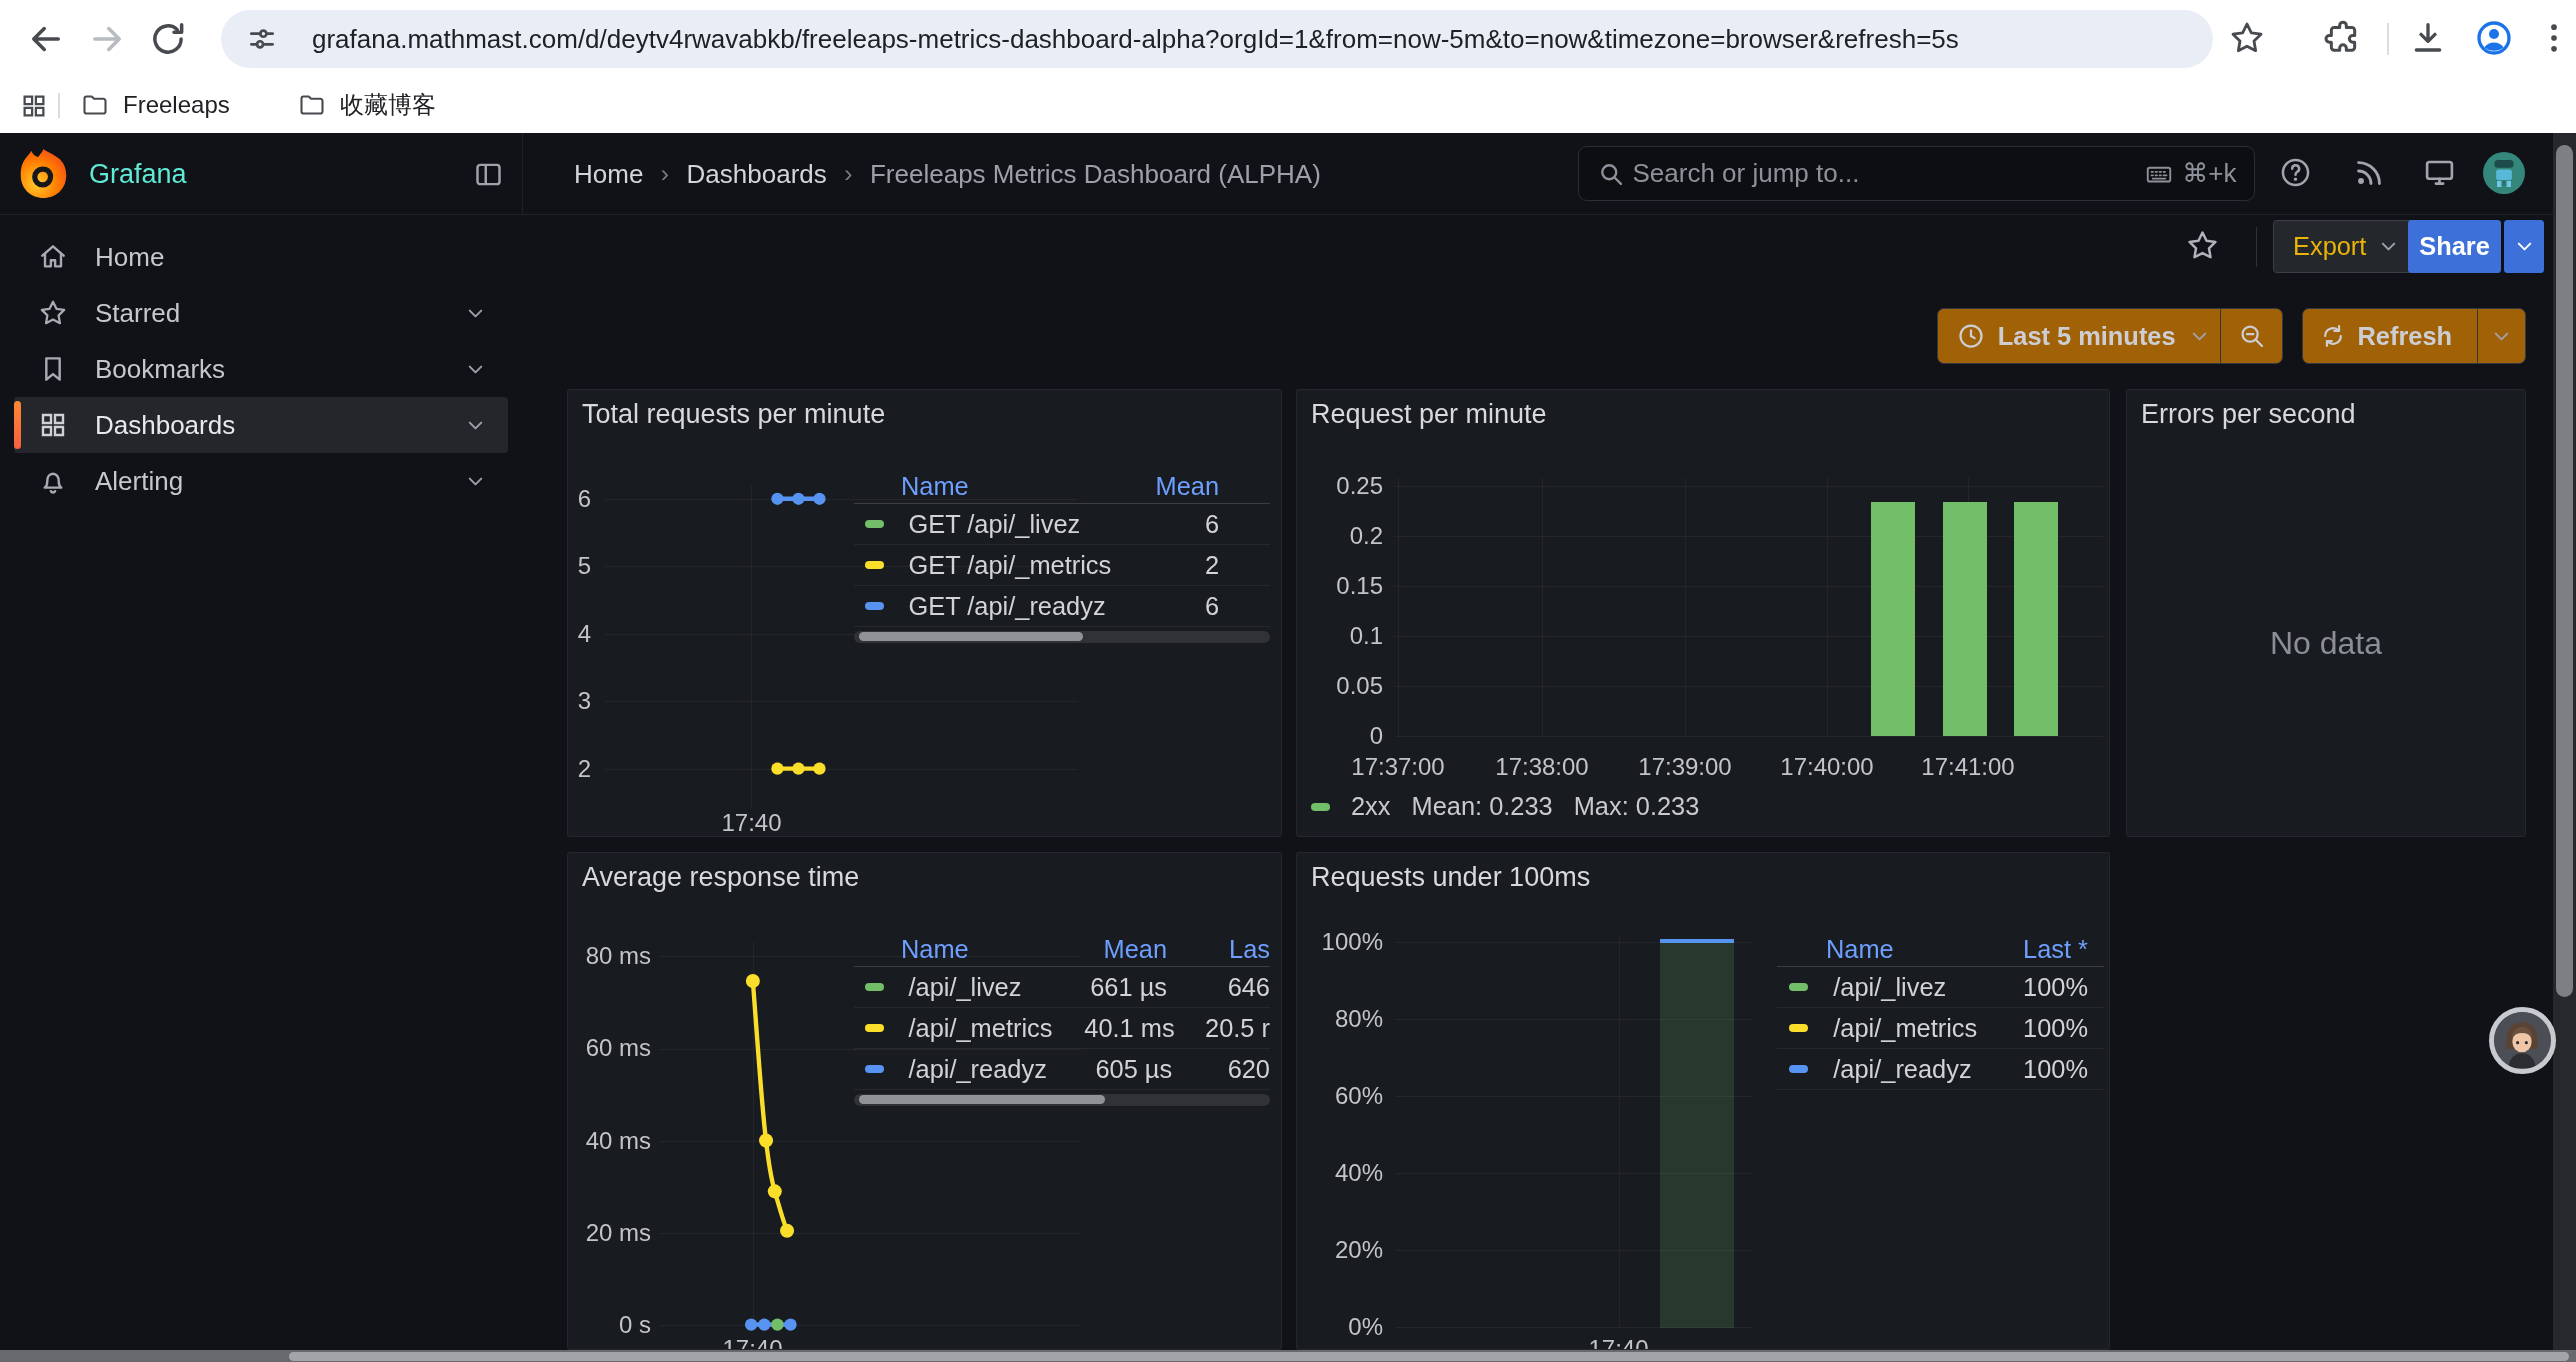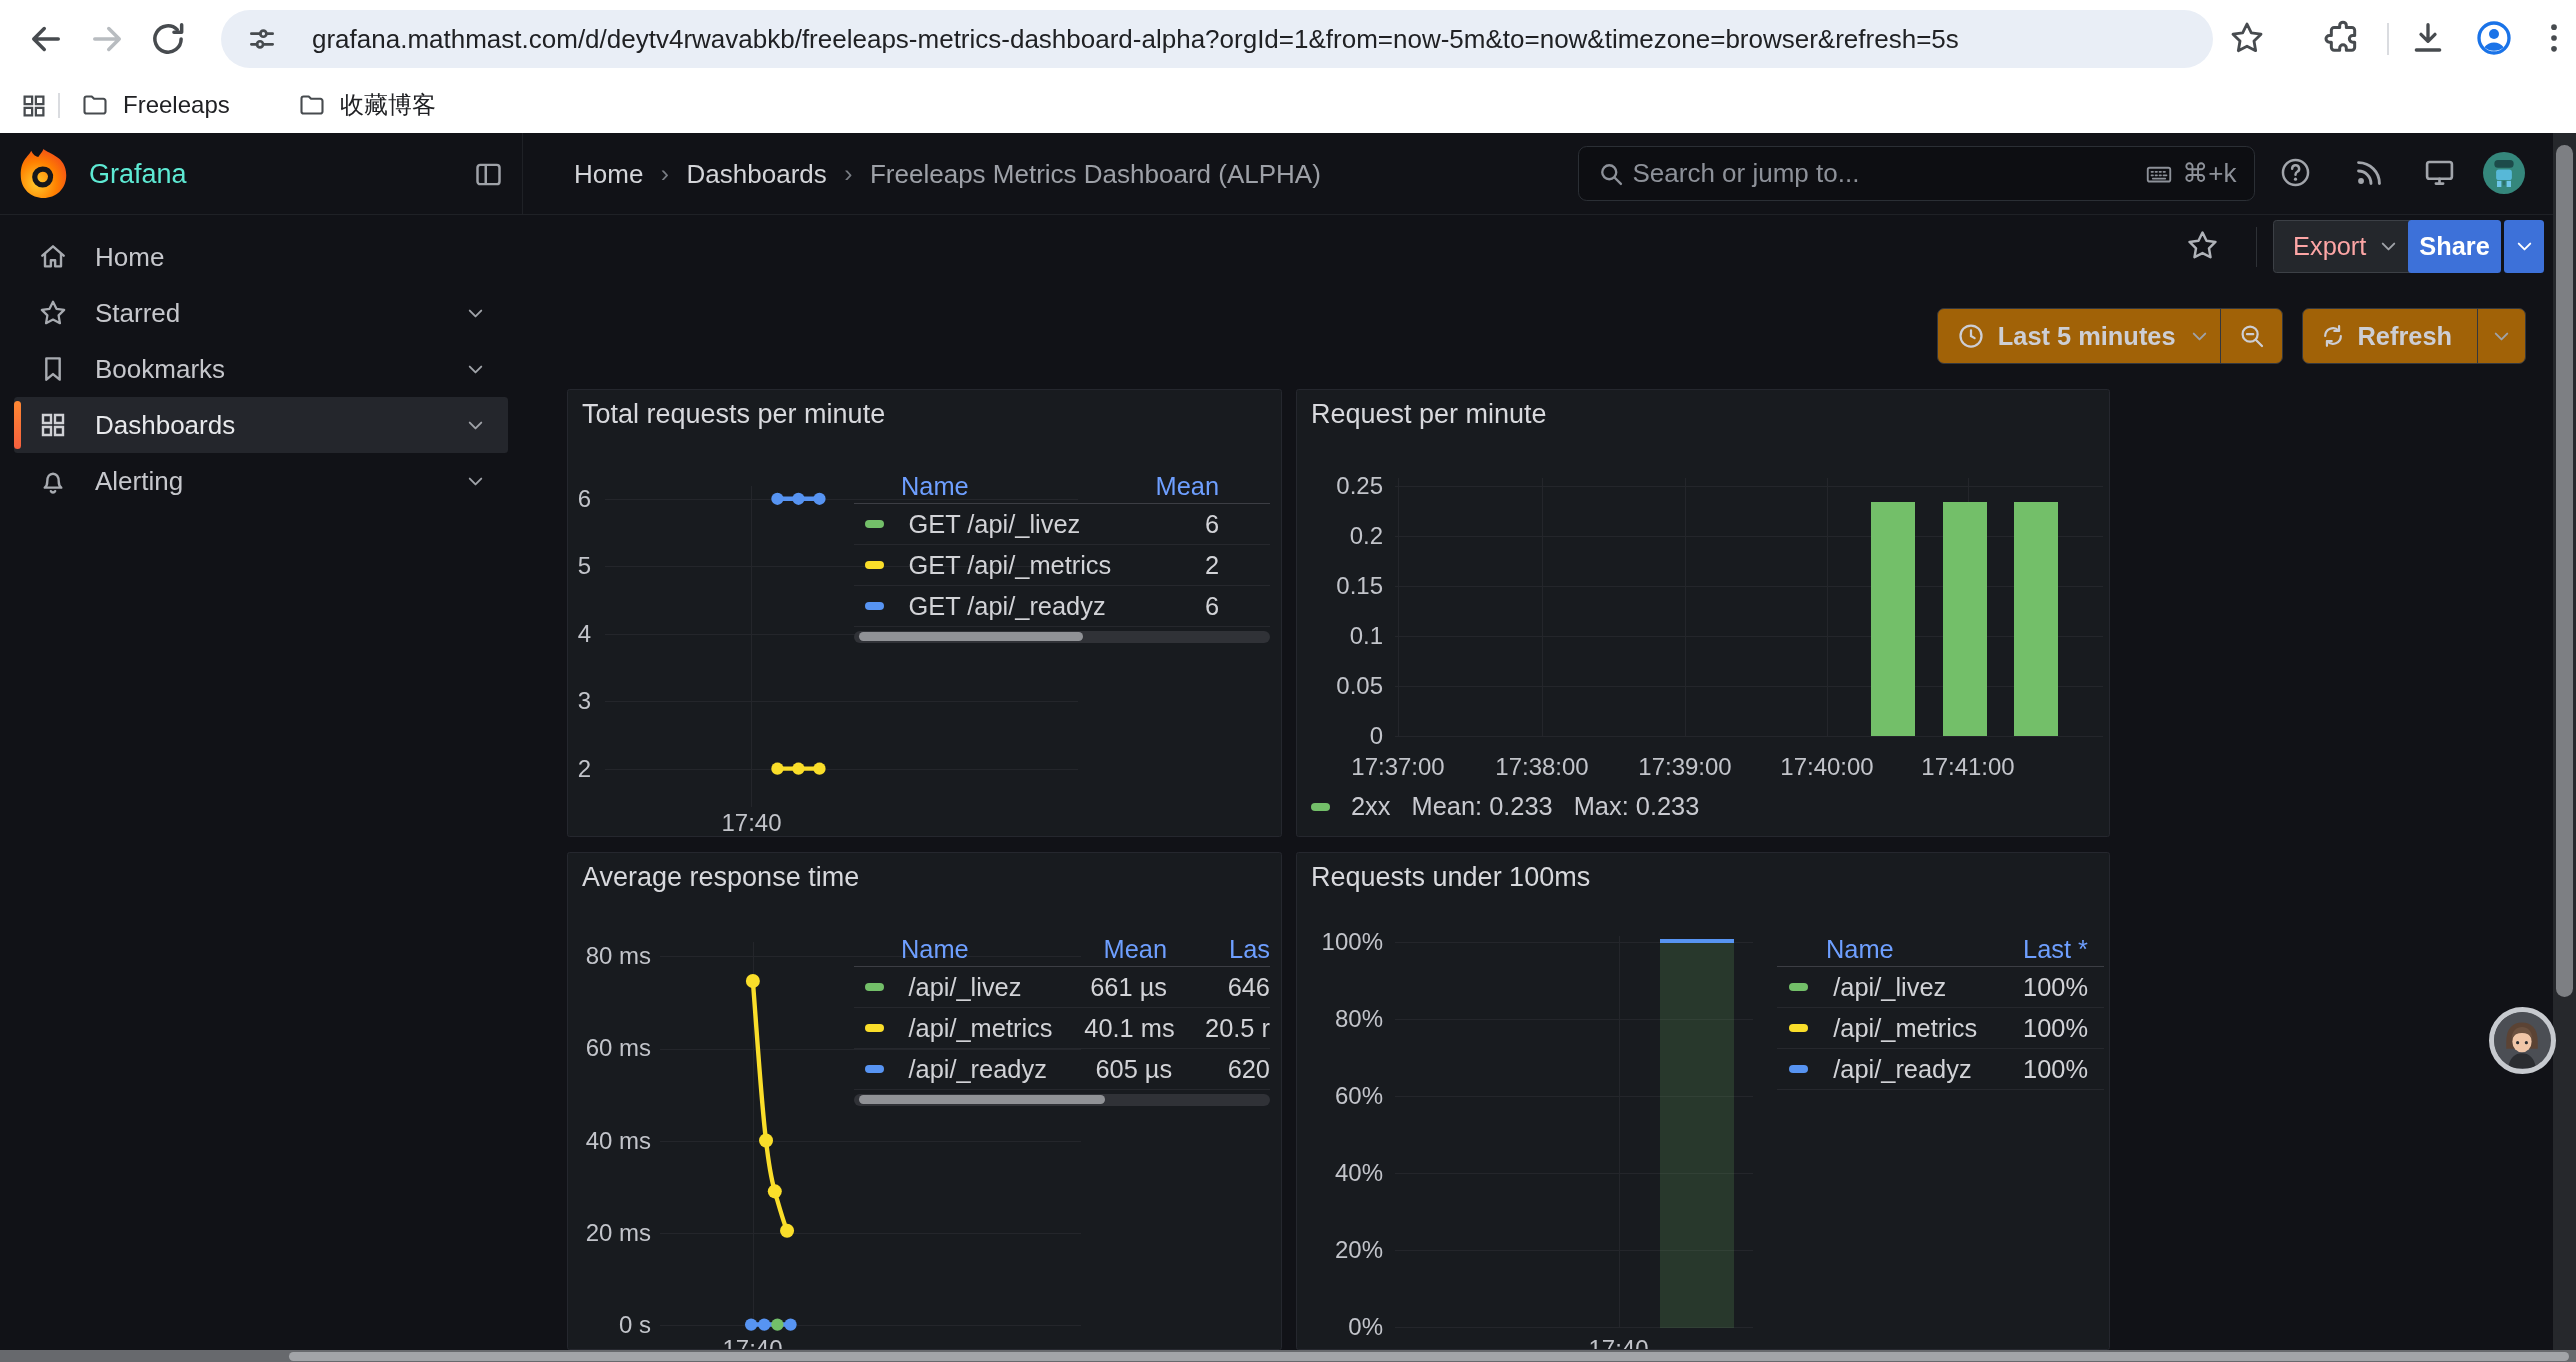--- a/index.html
+++ b/index.html
@@ -47,21 +47,21 @@
   .side-item .it-label { margin-left:26px; }
   .side-item .it-chev { margin-left:auto; margin-right:21px; width:23px; height:23px; color:#9fa2a8; }
   .side-item.selected { background:#24262c; }
   .side-item.selected::before { content:""; position:absolute; left:0; top:4.4px; bottom:4.4px;
                width:7px; border-radius:3.5px; background:linear-gradient(180deg,#ff8833,#f55f3e); }
 
   
   #content { left:522px; top:82px; width:2054px; height:1148px; }
   #dash-divider1 { left:1734px; top:12.3px; width:0.9px; height:40px; background:#2e3136; }
   .btn-dark { height:53px; border:0.9px solid #3c4046; border-radius:3.5px; background:#24272c;
-              color:#fca5a5; font-size:25.4px; display:flex; align-items:center; padding:0 19px; gap:10.5px; }
+              color:#eab308; font-size:25.4px; display:flex; align-items:center; padding:0 19px; gap:10.5px; }
   .btn-blue { height:53px; border-radius:3.5px; background:#3d71d9; color:#ffffff; font-size:25.4px;
               font-weight:bold; display:flex; align-items:center; justify-content:center; }
   .tgroup { height:56px; border:0.9px solid #34373d; border-radius:7px; background:#a16207;
             display:flex; align-items:center; color:#cdced4; font-size:25.4px; font-weight:bold; }
   .tg-sep { width:0.9px; height:100%; background:#34373d; }
 
   
   .panel { position:absolute; background:#181b1f; border:0.9px solid #25272e; border-radius:2.6px;
            overflow:hidden; }
   .p-title { position:absolute; left:14px; top:8.8px; font-size:27px; font-weight:500; color:#d8d9dd; }
@@ -465,20 +465,24 @@
       <span class="xtick" style="left:473px;top:363px;width:114px">17:40:00</span>
       <span class="xtick" style="left:614px;top:363px;width:114px">17:41:00</span>
       <div class="abs" style="left:14px;top:402px;display:flex;align-items:center;gap:21px;font-size:25.4px;color:#c9cad0">
         <i class="sw sw-g" style="margin-left:0"></i>
         <span>2xx</span>
         <span>Mean: 0.233</span>
         <span>Max: 0.233</span>
       </div>
     </div>
 
+    <div class="panel" style="left:1604px;top:174px;width:400px;height:448px">
+      <div class="p-title">Errors per second</div>
+      <div id="nodata">No data</div>
+    </div>
 
     <div class="panel" style="left:45px;top:637px;width:715px;height:498px">
       <div class="p-title">Average response time</div>
       <span class="ytick" style="left:0;top:89px;width:83px">80 ms</span>
       <span class="ytick" style="left:0;top:181px;width:83px">60 ms</span>
       <span class="ytick" style="left:0;top:274px;width:83px">40 ms</span>
       <span class="ytick" style="left:0;top:366px;width:83px">20 ms</span>
       <span class="ytick" style="left:0;top:458px;width:83px">0 s</span>
       <div class="hgrid" style="left:92px;top:103px;width:421px"></div>
       <div class="hgrid" style="left:92px;top:196px;width:421px"></div>

